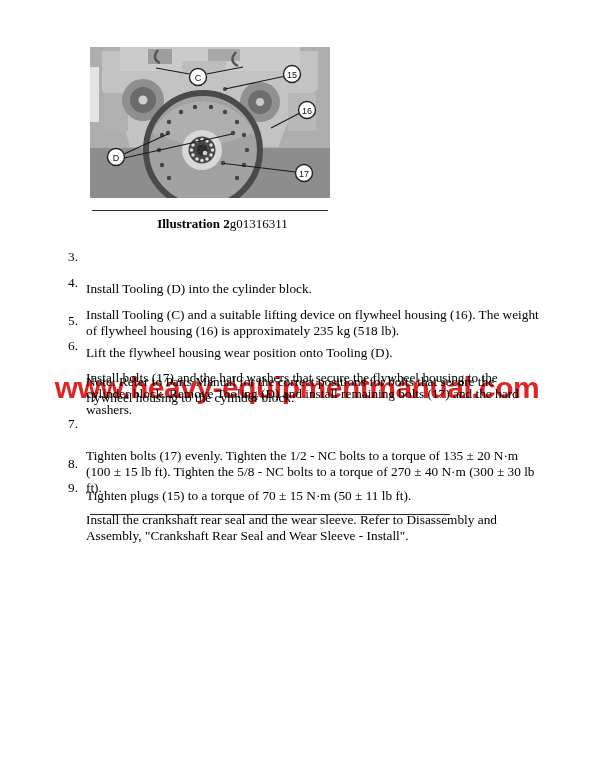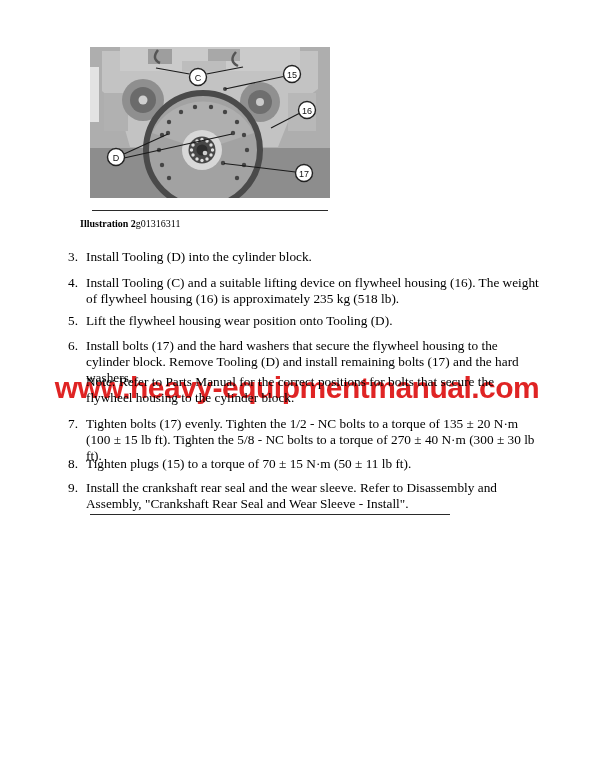--- a/index.html
+++ b/index.html
@@ -3,29 +3,29 @@
 <meta charset="utf-8">
 <style>
   html,body{margin:0;padding:0;}
   body{width:600px;height:776px;background:#ffffff;position:relative;overflow:hidden;
        font-family:"Liberation Serif", serif;color:#000;}
   .page{position:absolute;inset:0;background:#fff;}
 
   
   .photo-wrap{position:absolute;left:90px;top:47px;width:240px;height:151px;}
   .caption-rule{position:absolute;left:92px;top:210px;width:236px;border-top:1px solid #2a2a2a;}
-  .caption{position:absolute;left:80px;top:217px;width:237px;display:flex;
-           justify-content:flex-start;font-size:10px;line-height:13px;}
+  .caption{position:absolute;left:104px;top:217px;width:237px;display:flex;
+           justify-content:center;font-size:13px;line-height:13px;}
   .caption .cap-left{font-weight:bold;}
 
   
   .steps-layer{position:absolute;left:68px;top:0;width:476px;font-size:13.3px;line-height:16px;}
   .step{position:absolute;display:flex;width:476px;}
   .step .num{flex:none;width:18px;}
-  .step .txt{width:455px;}
+  .step .txt{width:455px;margin-top:32px;}
   .note{position:absolute;left:18px;width:455px;}
   .note-label{font-weight:normal;}
   .pos-s3{top:249px;} .pos-s4{top:275px;} .pos-s5{top:313px;} .pos-s6{top:338px;}
   .pos-note{top:374px;} .pos-s7{top:416px;} .pos-s8{top:456px;} .pos-s9{top:480px;}
 
   .end-rule{position:absolute;left:90px;top:514px;width:360px;border-top:1px solid #2a2a2a;}
 
   
   .watermark{position:absolute;left:40px;top:371px;width:514px;text-align:center;
              font-family:"Liberation Sans", sans-serif;font-weight:700;font-size:30px;

